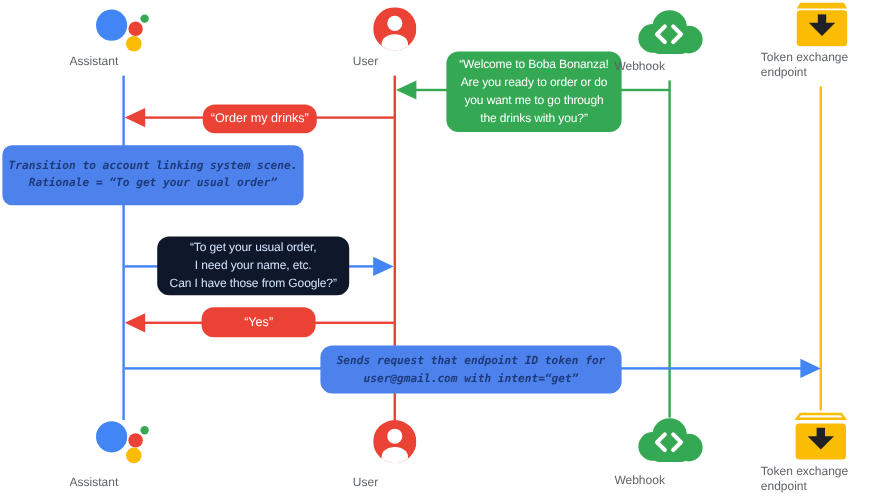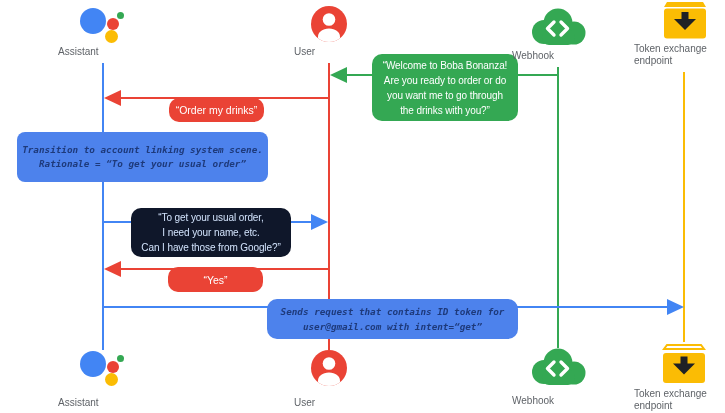--- a/index.html
+++ b/index.html
@@ -26,25 +26,25 @@
   .arr-l{border-right:17px solid;}
   .arr-r{border-left:17px solid;}
   .arr-welcome{left:330px;top:67px;border-right-color:#34a853;}
   .arr-order{left:104px;top:90px;border-right-color:#ea4335;}
   .arr-ask{left:311px;top:214px;border-left-color:#4285f4;}
   .arr-yes{left:104px;top:261px;border-right-color:#ea4335;}
   .arr-sends{left:667px;top:299px;border-left-color:#4285f4;}
 
   
   .bubble{position:absolute;border-radius:10px;display:flex;align-items:center;justify-content:center;
-          text-align:center;white-space:pre-line;box-sizing:border-box;margin-top:11px;}
+          text-align:center;white-space:pre-line;box-sizing:border-box;}
   .b-welcome{left:372px;top:43px;width:146px;height:67px;background:#34a853;color:#ffffff;
              font-size:10px;line-height:15px;letter-spacing:-0.1px;padding:0 2px;}
   .b-order{left:169px;top:87px;width:95px;height:24px;background:#ea4335;color:#ffffff;font-size:10.5px;}
-  .b-note{left:17px;top:121px;width:251px;height:50px;background:#4d82ec;color:#1e3a7b;
+  .b-note{left:2px;top:121px;width:251px;height:50px;background:#4d82ec;color:#1e3a7b;
           font-family:"DejaVu Sans Mono",monospace;font-style:italic;font-weight:bold;
           font-size:9.3px;line-height:14px;border-radius:8px;padding:0 3px;}
   .b-ask{left:131px;top:197px;width:160px;height:49px;background:#0f172a;color:#d2e3fc;
          font-size:10px;line-height:15px;letter-spacing:-0.1px;padding:0 2px;}
   .b-yes{left:168px;top:256px;width:95px;height:25px;background:#ea4335;color:#ffffff;font-size:10.5px;}
   .b-sends{left:267px;top:288px;width:251px;height:40px;background:#4d82ec;color:#1e3a7b;
            font-family:"DejaVu Sans Mono",monospace;font-style:italic;font-weight:bold;
            font-size:9.3px;line-height:15px;padding:0 3px;}
 
   
@@ -106,21 +106,21 @@
 Are you ready to order or do
 you want me to go through
 the drinks with you?”</div>
   <div class="bubble b-order">“Order my drinks”</div>
   <div class="bubble b-note">Transition to account linking system scene.
 Rationale = “To get your usual order”</div>
   <div class="bubble b-ask">“To get your usual order,
 I need your name, etc.
 Can I have those from Google?”</div>
   <div class="bubble b-yes">“Yes”</div>
-  <div class="bubble b-sends">Sends request that contains ID token for
+  <div class="bubble b-sends">Sends request that endpoint ID token for
 user@gmail.com with intent=“get”</div>
 
   <div class="alogo alogo-t">
     <span class="c-blue"></span>
     <span class="c-green"></span>
     <span class="c-red"></span>
     <span class="c-yellow"></span>
   </div>
 
   <svg class="icon-abs user-t" width="36" height="36" viewBox="0 0 36 36">

